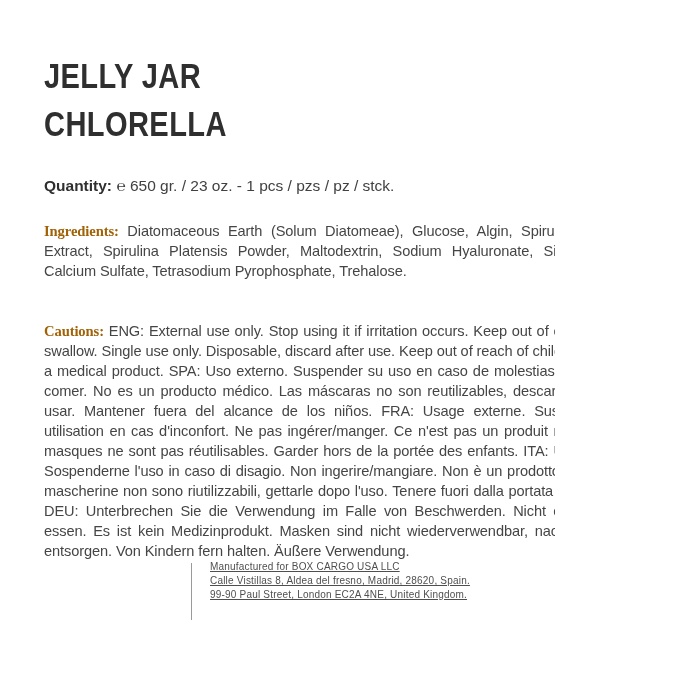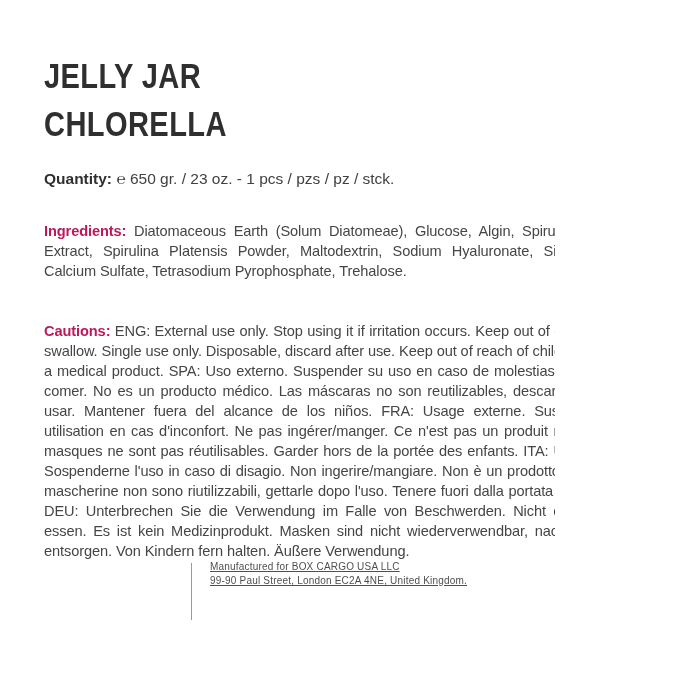--- a/index.html
+++ b/index.html
@@ -13,32 +13,32 @@
   }
   .title{
     position:absolute;left:44px;top:52px;
     font-size:35px;font-weight:700;line-height:48px;
     letter-spacing:0.5px;
     color:#2f2f2f;
     transform:scaleX(0.83);transform-origin:left top;
     white-space:pre;
   }
   .quantity{
-    position:absolute;left:44px;top:170px;
+    position:absolute;left:44px;top:177px;
     font-size:15.5px;color:#414141;
   }
   .quantity b{color:#2f2f2f;font-weight:700;}
   .para{
     position:absolute;left:44px;width:592px;
     font-size:14.6px;line-height:20px;
     letter-spacing:-0.1px;
     text-align:justify;
     color:#454545;
   }
-  .para b{color:#be185d;font-weight:700;}
+  .para b{color:#a16207;font-weight:700;font-family:Liberation Serif, serif;}
   .ingredients{top:221px;}
   .cautions{top:301px;margin-top:20px;}
   .footer-logo{position:absolute;left:38px;top:554px;}
   .footer-divider{
     position:absolute;left:191px;top:563px;
     width:1px;height:57px;background:#9a9a9a;
   }
   .address{
     position:absolute;left:210px;top:560px;
     font-size:10px;line-height:14px;color:#4f4f4f;
@@ -66,16 +66,17 @@
   <div class="para cautions">
     <b>Cautions:</b>
     <span>ENG: External use only. Stop using it if irritation occurs. Keep out of eyes. Do not swallow. Single use only. Disposable, discard after use. Keep out of reach of children. it is not a medical product. SPA: Uso externo. Suspender su uso en caso de molestias. No ingerir / comer. No es un producto médico.  Las máscaras no son reutilizables, descartar luego de usar. Mantener fuera del alcance de los niños. FRA: Usage externe. Suspendre son utilisation en cas d'inconfort. Ne pas ingérer/manger. Ce n'est pas un produit médical. Les masques ne sont pas réutilisables. Garder hors de la portée des enfants. ITA: Uso esterno. Sospenderne l'uso in caso di disagio. Non ingerire/mangiare. Non è un prodotto medico. Le mascherine non sono riutilizzabili, gettarle dopo l'uso. Tenere fuori dalla portata dei bambini. DEU: Unterbrechen Sie die Verwendung im Falle von Beschwerden. Nicht einnehmen / essen. Es ist kein Medizinprodukt. Masken sind nicht wiederverwendbar, nach Gebrauch entsorgen. Von Kindern fern halten.  Äußere Verwendung.</span>
   </div>
 
 
   <div class="footer-divider"></div>
 
   <div class="address">
     <div>Manufactured for BOX CARGO USA LLC</div>
+    <div>Calle Vistillas 8, Aldea del fresno, Madrid, 28620, Spain.</div>
     <div>99-90 Paul Street, London EC2A 4NE, United Kingdom.</div>
   </div>
 
 </div>
 
 </body></html>

